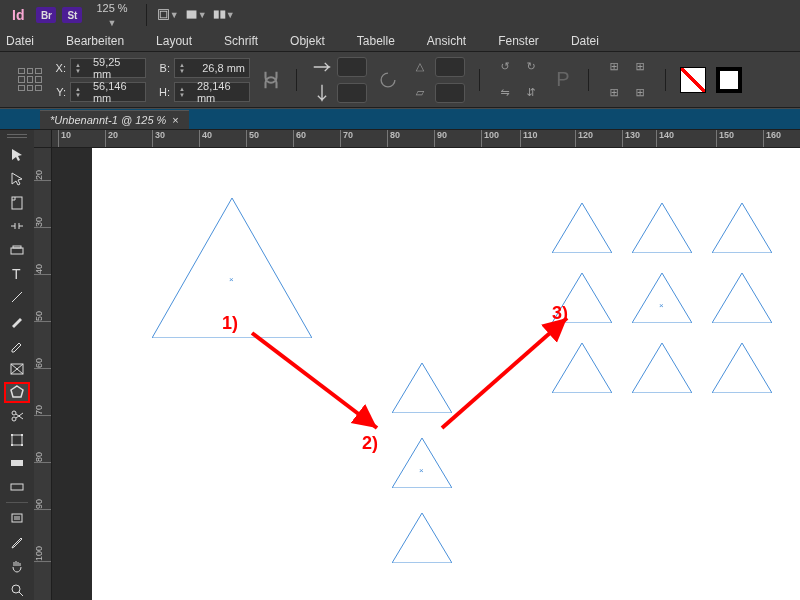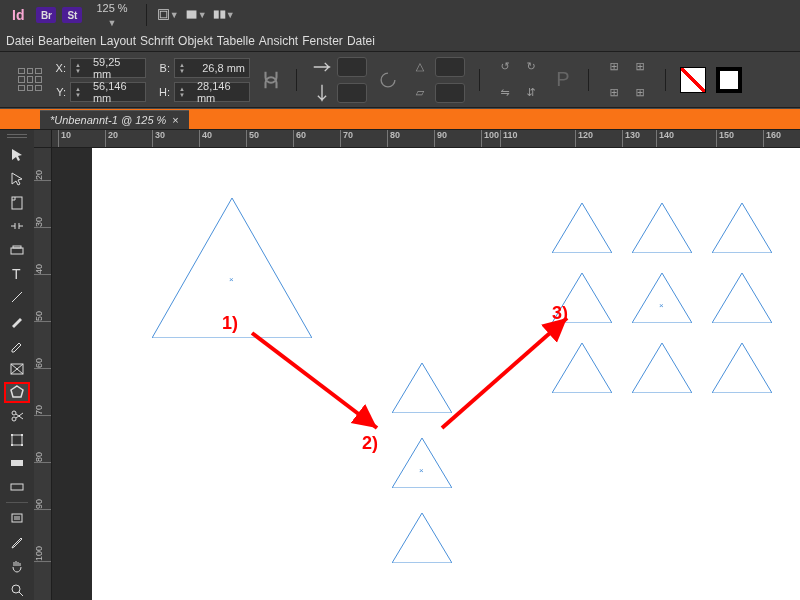--- a/index.html
+++ b/index.html
@@ -8,41 +8,41 @@
   
   .appbar { display: flex; align-items: center; height: 30px; background: #3a3a3a; padding: 0 6px; gap: 6px; }
   .app-logo { color: #f9a8d4; font-weight: bold; font-size: 14px; padding: 0 6px; }
   .chip { background: #4c1d95; color: #ddd; font-size: 10px; font-weight: bold; width: 20px; height: 16px; display: flex; align-items: center; justify-content: center; border-radius: 2px; }
   .zoom { display: flex; align-items: center; gap: 4px; padding: 0 8px; flex-direction: column; }
   .chev { font-size: 9px; color: #aaa; }
   .vdiv { width: 1px; height: 22px; background: #1e1e1e; margin: 0 4px; }
   .tbicon { width: 22px; height: 22px; display: flex; align-items: center; justify-content: center; color: #ccc; }
   
   
-  .menubar { display: flex; align-items: center; height: 22px; background: #3a3a3a; padding: 0 6px; gap: 4px; font-size: 12px; border-bottom: 1px solid #1e1e1e; }
+  .menubar { display: flex; align-items: center; height: 22px; background: #3a3a3a; padding: 0 6px; gap: 32px; font-size: 12px; border-bottom: 1px solid #1e1e1e; }
   .menubar span { color: #ddd; }
   
   
   .ctrlbar { display: flex; align-items: center; height: 56px; background: #3e3e3e; padding: 4px 8px; gap: 10px; border-bottom: 1px solid #1e1e1e; }
   .ref-grid { width: 24px; height: 24px; display: grid; grid-template: repeat(3, 1fr) / repeat(3, 1fr); gap: 2px; margin-left: 10px; }
   .ref-grid > div { border: 1px solid #888; }
   .ctrl-col { display: flex; flex-direction: column; gap: 4px; }
   .ctrl-row { display: flex; align-items: center; gap: 4px; }
   .lbl { font-size: 11px; color: #ddd; width: 14px; text-align: right; }
   .numfield { display: flex; align-items: center; background: #2e2e2e; border: 1px solid #555; height: 20px; padding: 0 4px; width: 76px; justify-content: space-between; }
   .numfield .arrows { display: flex; flex-direction: column; font-size: 6px; line-height: 6px; color: #aaa; }
   .numfield .val { color: #ddd; font-size: 11px; padding-left: 12px; }
   .pill { width: 30px; height: 20px; background: #2e2e2e; border: 1px solid #555; border-radius: 3px; }
   .iconbtn { width: 22px; height: 22px; display: flex; align-items: center; justify-content: center; color: #999; }
   .swatch-fill { width: 26px; height: 26px; background: #fff; position: relative; border: 1px solid #000; }
   .swatch-fill::after { content: ""; position: absolute; inset: 0; background: linear-gradient(45deg, transparent 45%, red 45%, red 55%, transparent 55%); }
   .swatch-stroke { width: 26px; height: 26px; background: #fff; border: 4px solid #000; box-sizing: border-box; }
   
   
-  .tabbar { display: flex; align-items: end; height: 22px; background: #f97316; padding-left: 40px; border-top: 1px solid #4a4a4a; border-bottom: 1px solid #1e1e1e; }
+  .tabbar { display: flex; align-items: end; height: 22px; background: #0c4a6e; padding-left: 40px; border-top: 1px solid #4a4a4a; border-bottom: 1px solid #1e1e1e; }
   .tab { background: #3a3a3a; padding: 3px 10px; font-size: 11px; color: #ddd; font-style: italic; display: flex; gap: 6px; border-top: 1px solid #555; }
   .tab .x { font-style: normal; }
   
   
   .workspace { display: flex; height: calc(600px - 30px - 22px - 56px - 22px); }
   
   
   .toolcol { width: 34px; background: #333; display: flex; flex-direction: column; align-items: center; padding-top: 4px; gap: 3px; }
   .toolcol .handle { width: 20px; height: 4px; border-top: 1px solid #666; border-bottom: 1px solid #666; margin-bottom: 4px; }
   .tool { width: 26px; height: 21px; display: flex; align-items: center; justify-content: center; border: 1px solid transparent; color: #ddd; }
@@ -372,21 +372,21 @@
           <div class="tick" style="left: 6px;">10</div>
           <div class="tick" style="left: 53px;">20</div>
           <div class="tick" style="left: 100px;">30</div>
           <div class="tick" style="left: 147px;">40</div>
           <div class="tick" style="left: 194px;">50</div>
           <div class="tick" style="left: 241px;">60</div>
           <div class="tick" style="left: 288px;">70</div>
           <div class="tick" style="left: 335px;">80</div>
           <div class="tick" style="left: 382px;">90</div>
           <div class="tick" style="left: 429px;">100</div>
-          <div class="tick" style="left: 448px;">110</div>
+          <div class="tick" style="left: 468px;">110</div>
           <div class="tick" style="left: 523px;">120</div>
           <div class="tick" style="left: 570px;">130</div>
           <div class="tick" style="left: 604px;">140</div>
           <div class="tick" style="left: 664px;">150</div>
           <div class="tick" style="left: 711px;">160</div>
         </div>
     </div>
     <div class="docbody">
       <div class="vruler" id="vruler">
           <div class="tick" style="top: 20px;">20</div>

